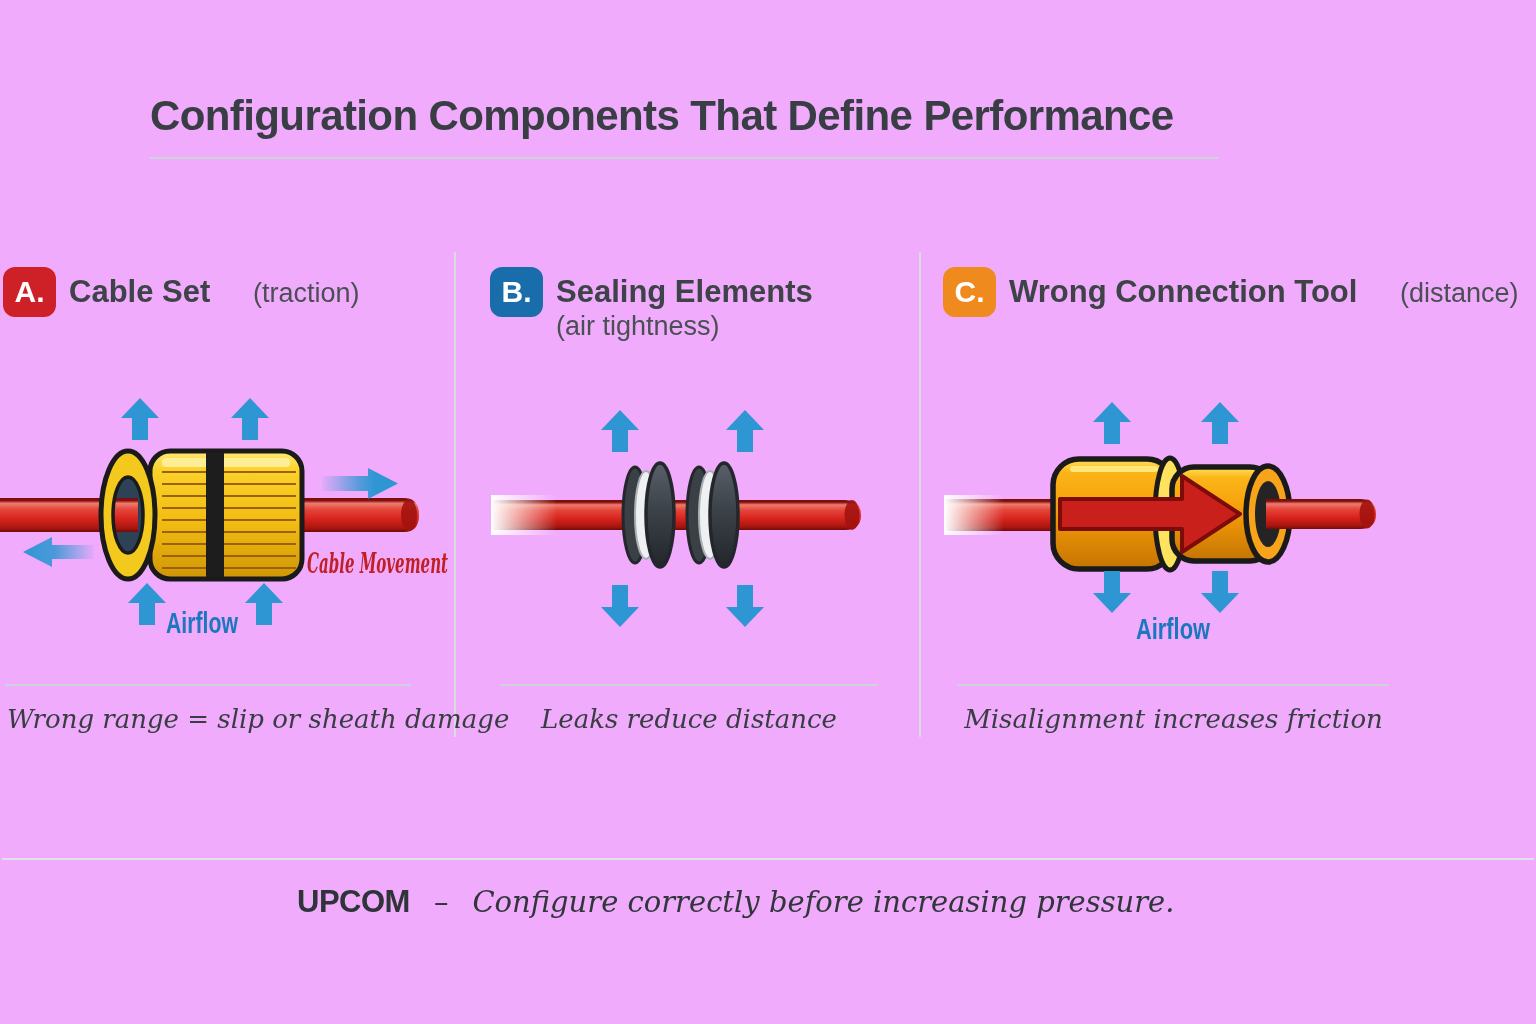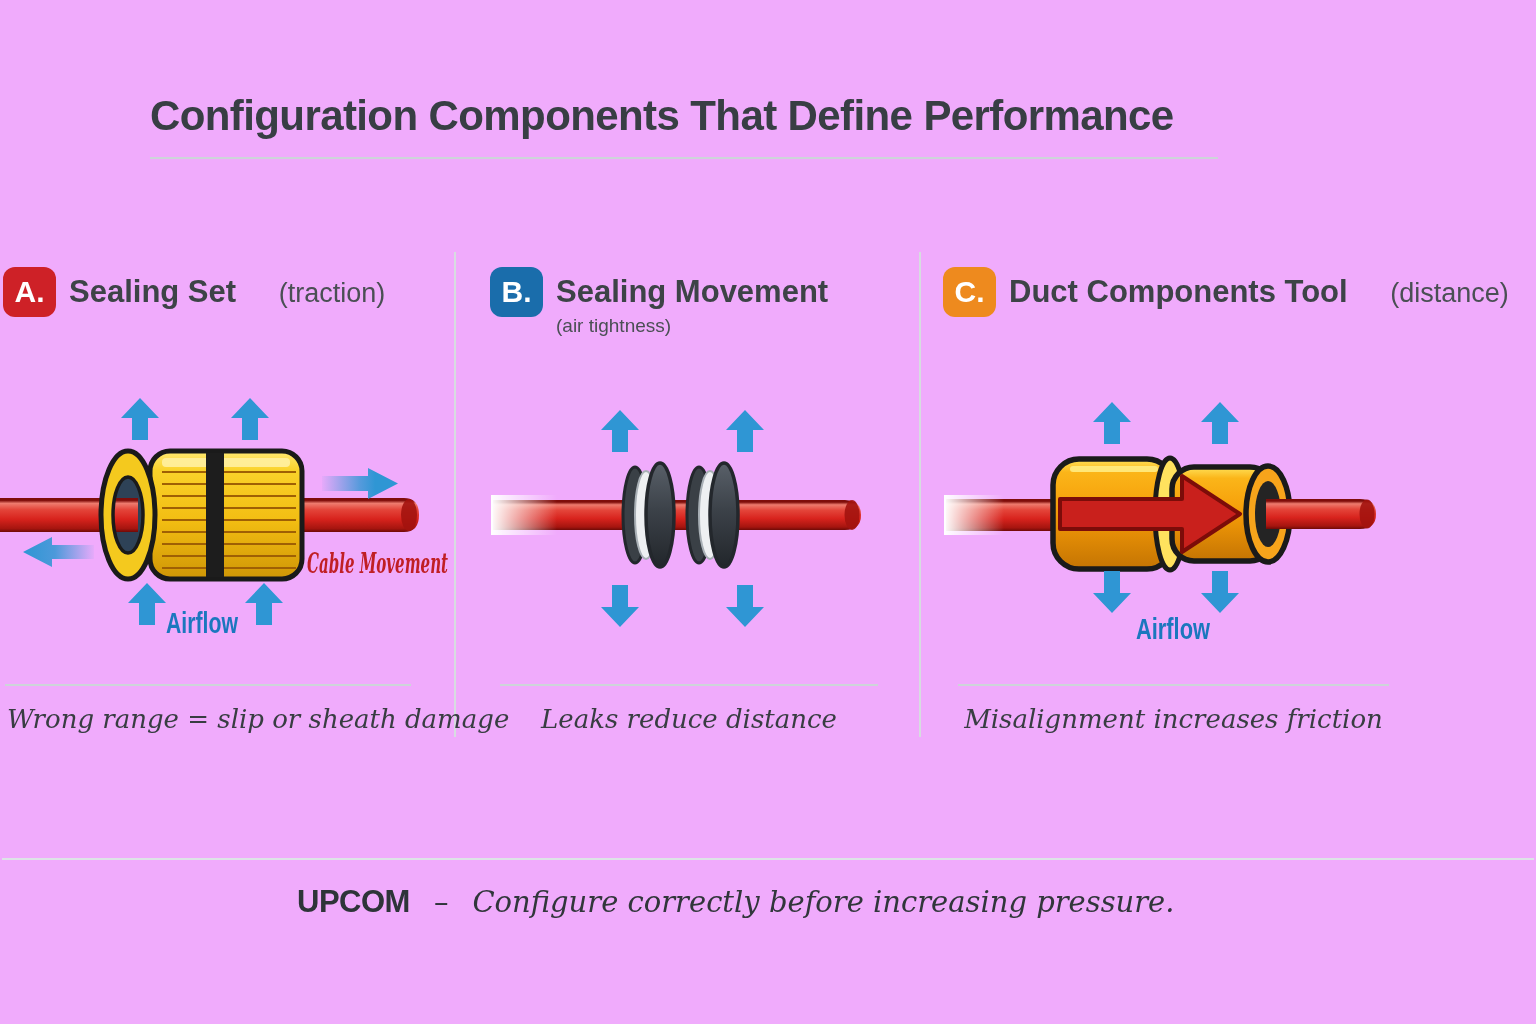--- a/index.html
+++ b/index.html
@@ -7,21 +7,21 @@
          font-family:"Liberation Sans",sans-serif;color:#3a4045;}
   .abs{position:absolute;}
   .title{left:150px;top:92px;font-size:42px;font-weight:700;letter-spacing:-0.6px;color:#383e44;}
   .rule{background:#cdd4d9;height:2px;}
   .vdiv{background:#d7dce0;width:2px;}
   .panel-header{display:flex;align-items:flex-start;gap:13px;}
   .badge{width:53px;height:50px;border-radius:12px;color:#ffffff;font-size:30px;font-weight:700;
          display:flex;align-items:center;justify-content:center;flex:0 0 auto;}
   .ph-line{font-size:31px;font-weight:700;color:#3d4347;line-height:50px;white-space:nowrap;}
   .ph-sub{font-size:27px;font-weight:400;color:#4a4f54;margin-left:34px;}
-  .ph-sub-line{font-size:19px;font-weight:400;color:#4a4f54;line-height:30px;margin-top:-6px;}
+  .ph-sub-line{font-size:27px;font-weight:400;color:#4a4f54;line-height:30px;margin-top:-6px;}
   .caption{font-style:italic;font-family:"DejaVu Serif",serif;font-size:26px;color:#383d42;white-space:nowrap;}
   .caption.center{text-align:center;}
   .footer{display:flex;align-items:baseline;gap:24px;white-space:nowrap;}
   .brand{font-size:31px;font-weight:700;color:#2e3439;letter-spacing:-0.5px;}
   .dash{font-size:29px;color:#2e3439;font-family:"DejaVu Serif",serif;}
   .tagline{font-size:29px;font-style:italic;font-family:"DejaVu Serif",serif;color:#31363b;}
   svg.illus{position:absolute;}
 </style>
 </head>
 <body>
@@ -65,34 +65,34 @@
   </svg>
 
   <div class="abs title">Configuration Components That Define Performance</div>
   <div class="abs rule" style="left:150px;top:157px;width:1068px;"></div>
 
   <div class="abs vdiv" style="left:454px;top:252px;height:485px;"></div>
   <div class="abs vdiv" style="left:919px;top:252px;height:485px;"></div>
 
   <div class="abs panel-header" style="left:3px;top:267px;">
     <span class="badge" style="background: rgb(206, 33, 39);">A.</span>
-    <div class="ph-line"><span>Sealing Set</span>&nbsp;<span class="ph-sub">(traction)</span></div>
+    <div class="ph-line"><span>Cable Set</span>&nbsp;<span class="ph-sub">(traction)</span></div>
   </div>
 
   <div class="abs panel-header" style="left:490px;top:267px;">
     <span class="badge" style="background: rgb(26, 109, 171);">B.</span>
     <div>
-      <div class="ph-line">Sealing Movement</div>
+      <div class="ph-line">Sealing Elements</div>
       <div class="ph-sub-line">(air tightness)</div>
     </div>
   </div>
 
   <div class="abs panel-header" style="left:943px;top:267px;">
     <span class="badge" style="background: rgb(238, 138, 30);">C.</span>
-    <div class="ph-line"><span>Duct Components Tool</span>&nbsp;<span class="ph-sub">(distance)</span></div>
+    <div class="ph-line"><span>Wrong Connection Tool</span>&nbsp;<span class="ph-sub">(distance)</span></div>
   </div>
 
   <svg class="illus" style="left:0;top:380px;" width="455" height="300" viewBox="0 0 455 300">
     <defs>
       <linearGradient id="paTR" x1="322" y1="0" x2="398" y2="0" gradientUnits="userSpaceOnUse">
         <stop offset="0" stop-color="#2f96d4" stop-opacity="0.05"></stop>
         <stop offset="0.5" stop-color="#2f96d4" stop-opacity="0.8"></stop>
         <stop offset="0.7" stop-color="#2f96d4" stop-opacity="1"></stop>
       </linearGradient>
       <linearGradient id="paTL" x1="23" y1="0" x2="94" y2="0" gradientUnits="userSpaceOnUse">

